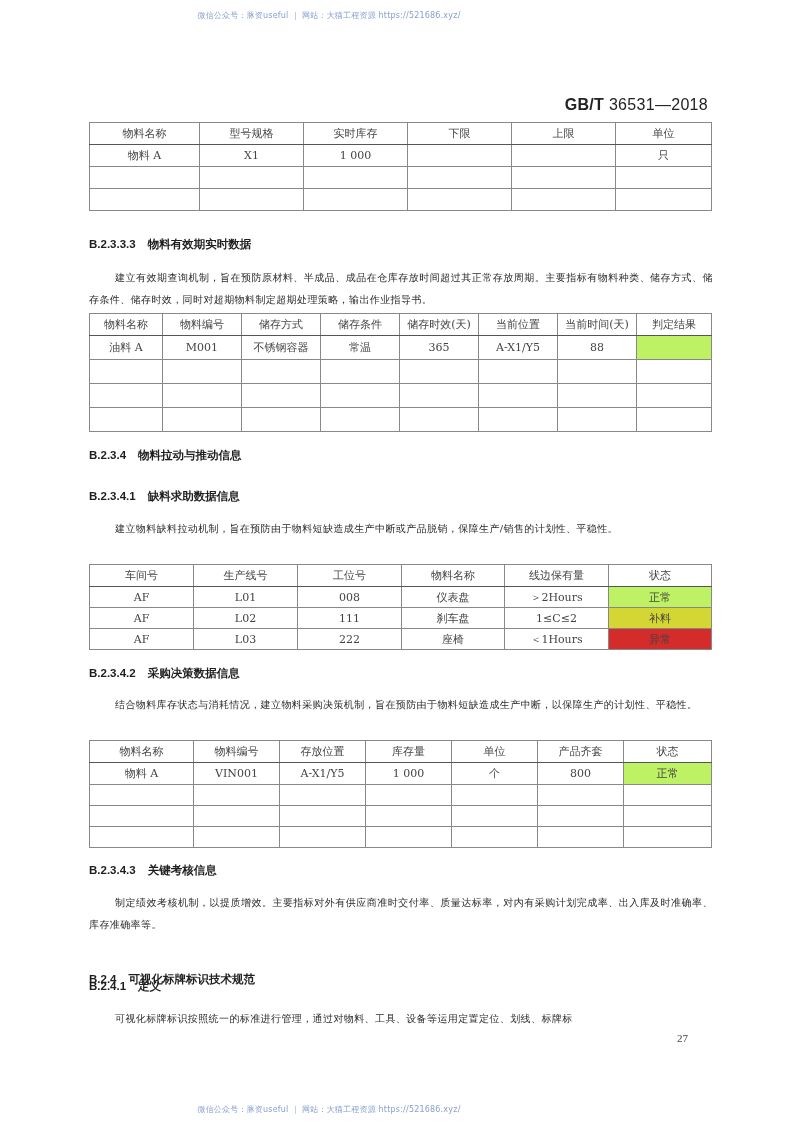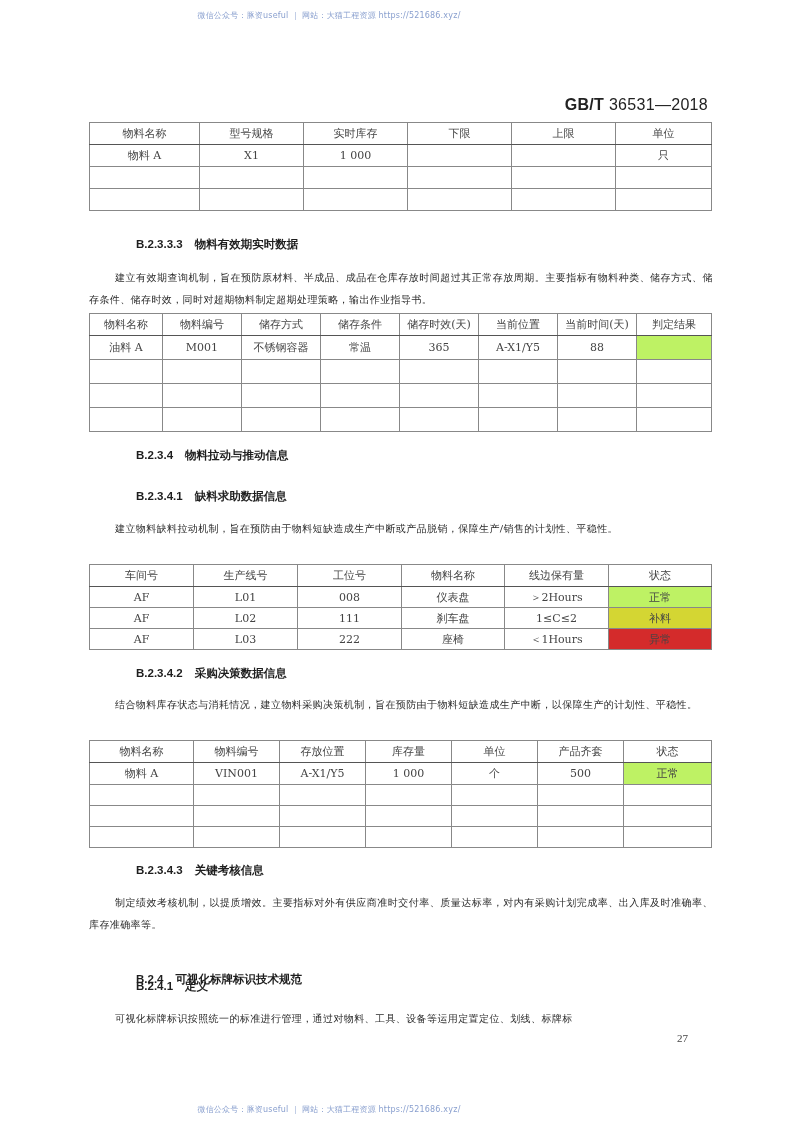--- a/index.html
+++ b/index.html
@@ -28,21 +28,21 @@
   }
   table.grid td, table.grid th {
     border: 1px solid #888; font-weight: normal;
     font-size: 11px; color: #444; text-align: center; vertical-align: middle;
     padding: 0; overflow: hidden; white-space: nowrap;
     font-family: "DejaVu Serif", "Liberation Serif", serif;
   }
   table.grid th { border-bottom: 1.5px solid #555; }
   .heading {
     position: absolute; left: 89px; font-size: 11.5px; font-weight: bold;
-    color: #1e1e1e; font-family: "DejaVu Sans", sans-serif; white-space: nowrap; margin-left: 47px;
+    color: #1e1e1e; font-family: "DejaVu Sans", sans-serif; white-space: nowrap;
   }
   .heading .hn { font-family: "Liberation Sans", sans-serif; margin-right: 12px; font-weight: bold; }
   .para {
     position: absolute; left: 89px; width: 624px; font-size: 10px; line-height: 22px;
     color: #2c2c2c; text-align: justify; text-indent: 26px; letter-spacing: 0.4px;
   }
   .cell-green { background: #bef264; }
   .cell-yellow { background: #d4d633; }
   .cell-red { background: #d42b2b; }
   .status-text { color: #5a2a10; font-size: 11px; }
@@ -255,21 +255,21 @@
     <th>单位</th>
     <th>产品齐套</th>
     <th>状态</th>
   </tr>
   <tr style="height:22px;">
     <td>物料 A</td>
     <td>VIN001</td>
     <td>A-X1/Y5</td>
     <td>1 000</td>
     <td>个</td>
-    <td>500</td>
+    <td>800</td>
     <td class="cell-green status-text status-text-g">正常</td>
   </tr>
   <tr style="height:21px;">
     <td></td>
     <td></td>
     <td></td>
     <td></td>
     <td></td>
     <td></td>
     <td></td>

